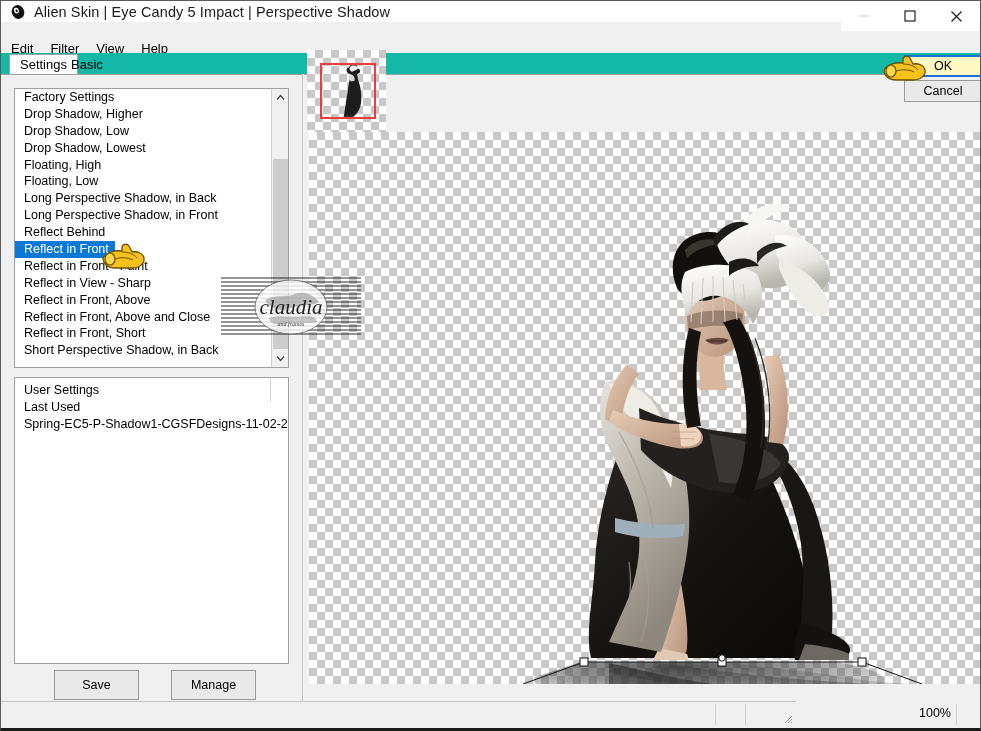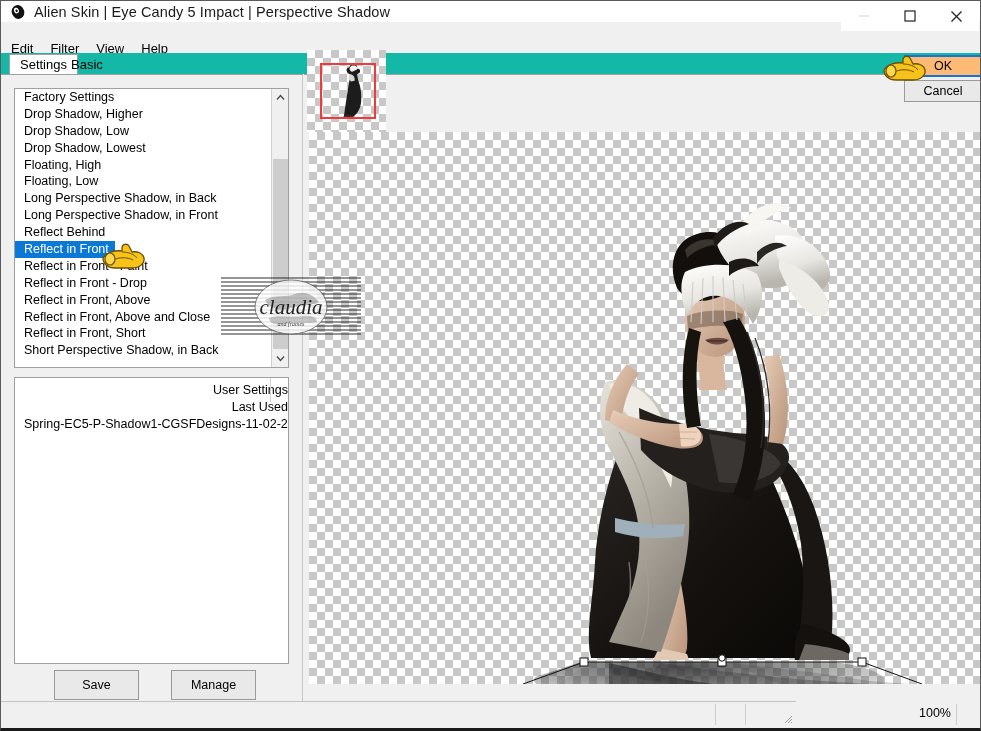--- a/index.html
+++ b/index.html
@@ -163,21 +163,20 @@
     border: 1px solid #a0a0a0;
     overflow: hidden;
   }
   .user-row {
     height: 17px;
     line-height: 17px;
     font-size: 12.5px;
     color: #000;
     padding-left: 9px;
     white-space: nowrap;
-    text-align: right;
   }
   #user-divider {
     position: absolute;
     right: 17px; top: 0;
     width: 1px; height: 24px;
     background: #d4d4d4;
   }
 
   #panel-buttons {
     position: absolute;
@@ -276,21 +275,21 @@
     background-color: #ffffff;
     flex: 0 0 auto;
   }
   #pbg-value { font-size: 13px; color: #111; flex: 1 1 auto; }
 
   
   #btn-ok {
     position: absolute;
     left: 600px; top: -20px;
     width: 78px; height: 22px;
-    background: #fdba74;
+    background: #fef9c3;
     border: 2px solid #1a73d4;
     font-size: 12.5px; color: #000;
     display: flex; align-items: center; justify-content: center;
   }
   #btn-cancel {
     position: absolute;
     left: 600px; top: 5px;
     width: 78px; height: 22px;
     background: #e9e9e9;
     border: 1px solid #9a9a9a;
@@ -413,21 +412,21 @@
       <div class="preset-row">Drop Shadow, Lowest</div>
       <div class="preset-row">Floating, High</div>
       <div class="preset-row">Floating, Low</div>
       <div class="preset-row">Long Perspective Shadow, in Back</div>
       <div class="preset-row">Long Perspective Shadow, in Front</div>
       <div class="preset-row">Reflect Behind</div>
       <div class="preset-row selwrap">
         <span class="sel-inner">Reflect in Front</span>
       </div>
       <div class="preset-row">Reflect in Front - Faint</div>
-      <div class="preset-row">Reflect in Front - Drop</div>
+      <div class="preset-row">Reflect in View - Sharp</div>
       <div class="preset-row">Reflect in Front, Above</div>
       <div class="preset-row">Reflect in Front, Above and Close</div>
       <div class="preset-row">Reflect in Front, Short</div>
       <div class="preset-row">Short Perspective Shadow, in Back</div>
 
       <div id="preset-scroll">
         <div class="sb-arrow" id="sb-up">
           <svg width="9" height="7" viewBox="0 0 9 7">
               <polyline points="1,5.5 4.5,1.5 8,5.5" fill="none" stroke="#4a4a4a" stroke-width="1.3"></polyline>
             </svg>

